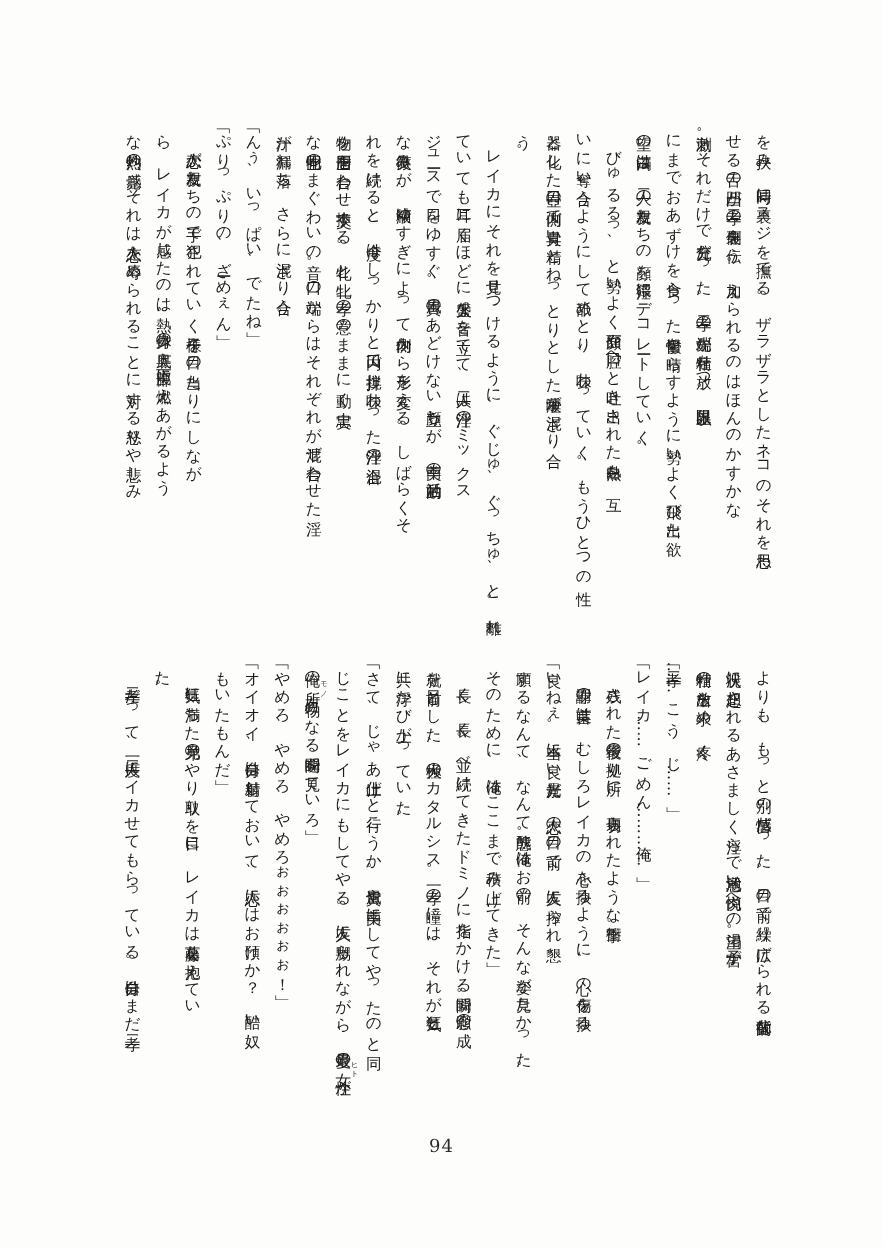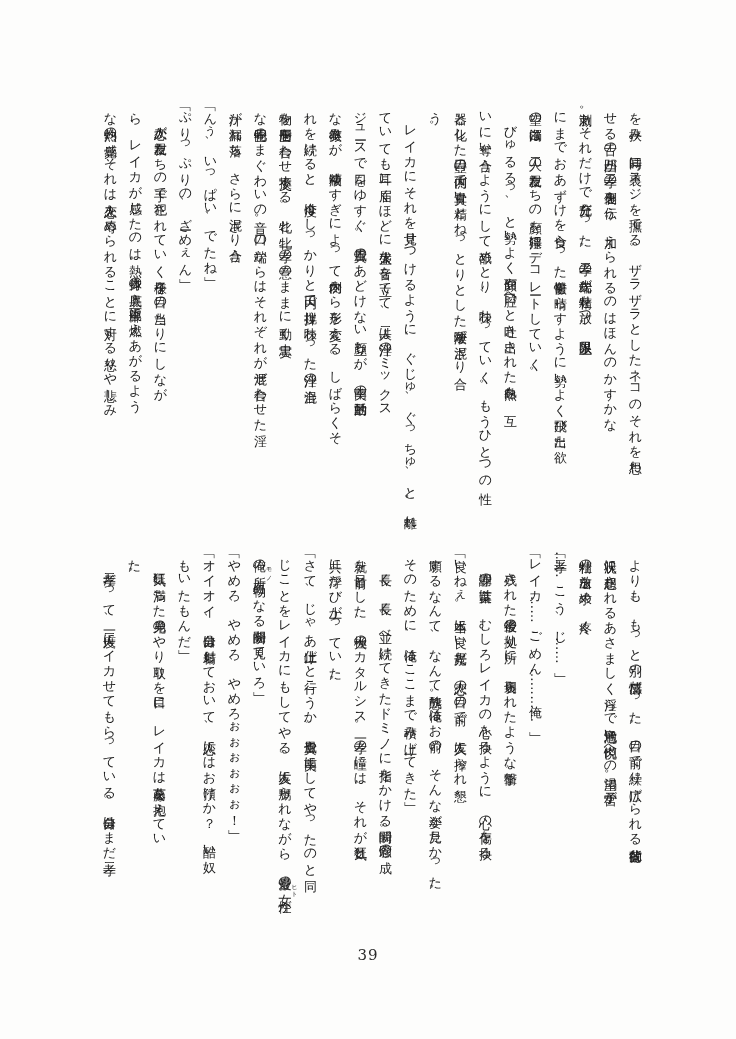--- a/index.html
+++ b/index.html
@@ -107,15 +107,15 @@
     <p class="tline">じことをレイカにもしてやる。友人に嬲られながら、最愛の<ruby>女性<rt>ヒト</rt></ruby>が</p>
     <p class="tline">俺の<ruby>所有物<rt>モノ</rt></ruby>になる瞬間を見ていろ」</p>
     <p class="tline">「やめろ、やめろ、やめろぉぉぉぉぉぉ！」</p>
     <p class="tline">「オイオイ、自分は射精しておいて、恋人にはお預けか？　酷い奴</p>
     <p class="tline">もいたもんだ」</p>
     <p class="tline">　狂気に満ちた兄弟のやり取りを目に、レイカは葛藤を抱えてい</p>
     <p class="tline">た。</p>
     <p class="tline">　孝二だって、一度二人にイカせてもらっている。自分はまだ孝二</p>
   </div>
 
-  <div class="page-number">39</div>
+  <div class="page-number">94</div>
 
 </div>
 
 </body></html>

